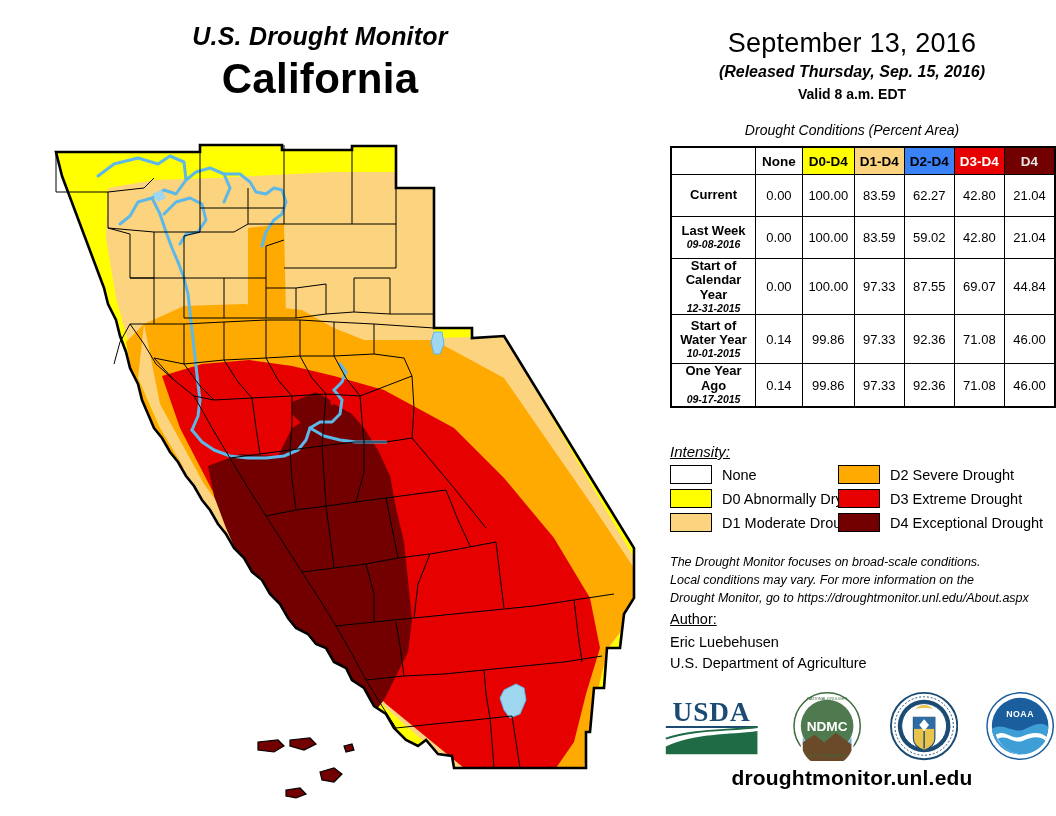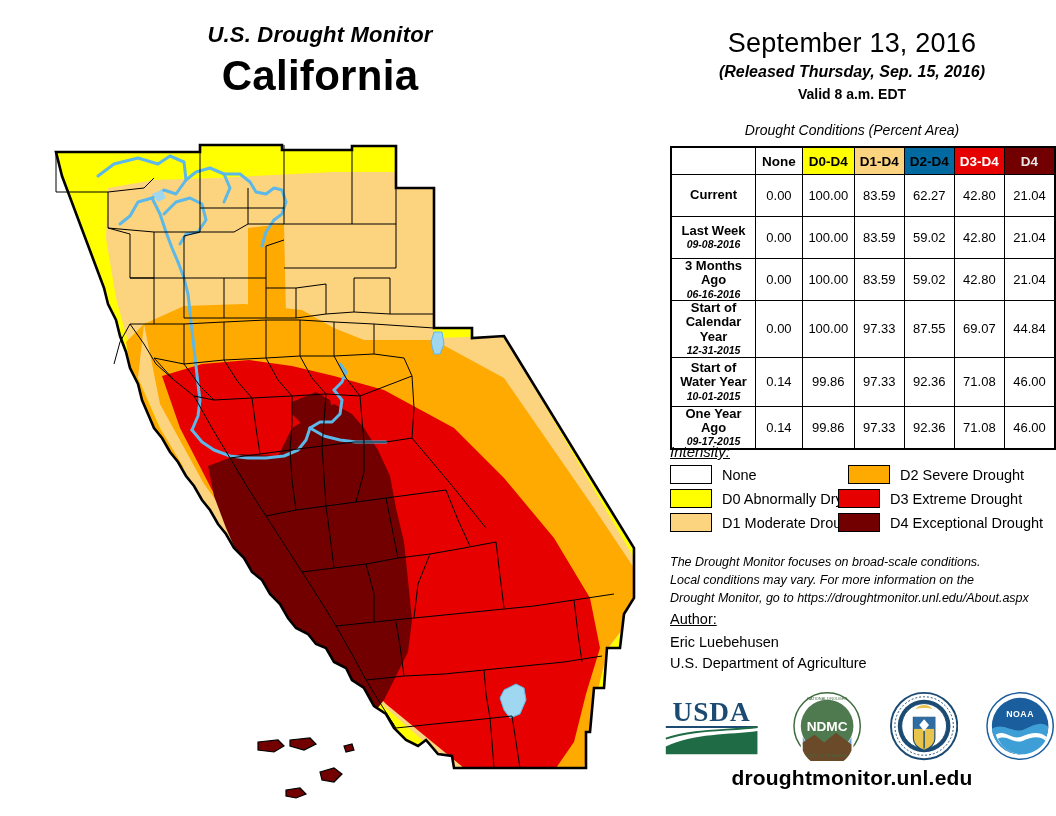--- a/index.html
+++ b/index.html
@@ -1,21 +1,21 @@
 <!DOCTYPE html>
 <html><head>
 <meta charset="utf-8">
 <style>
   html,body{margin:0;padding:0;background:#fff;}
   body{width:1056px;height:816px;position:relative;overflow:hidden;
        font-family:"Liberation Sans",sans-serif;color:#000;}
 
   
   #title-block{position:absolute;left:0;top:22px;width:640px;text-align:center;}
-  #title-line1{font-size:22px;font-weight:bold;font-style:italic;letter-spacing:.2px;}
+  #title-line1{font-size:25px;font-weight:bold;font-style:italic;letter-spacing:.2px;}
   #title-line2{font-size:42px;font-weight:bold;margin-top:4px;letter-spacing:.3px;}
 
   #map-wrap{position:absolute;left:34px;top:128px;width:612px;height:672px;}
   #map-svg{width:100%;height:100%;display:block;}
 
   
   #right{position:absolute;left:648px;top:0;width:408px;height:816px;}
   #date-main{position:absolute;left:0;top:28px;width:408px;text-align:center;
              font-size:27px;font-weight:normal;letter-spacing:.2px;}
   #date-rel{position:absolute;left:0;top:63px;width:408px;text-align:center;
@@ -27,21 +27,21 @@
 
   
   #tbl{position:absolute;left:22px;top:146px;border-collapse:collapse;
        border:2px solid #000;}
   #tbl td,#tbl th{border:1px solid #000;text-align:center;vertical-align:middle;
                   font-size:13px;padding:0;}
   #tbl thead th{height:26px;font-weight:bold;font-size:13.5px;}
   .hdr-none{background:#fff;width:50px;}
   .hdr-d0{background:#FFFF00;width:55px;}
   .hdr-d1{background:#FCD37F;width:55px;}
-  .hdr-d2{background:#0369a1;width:55px;}
+  .hdr-d2{background:#3b82f6;width:55px;}
   .hdr-d3{background:#E60000;color:#fff;width:55px;}
   .hdr-d4{background:#730000;color:#e5e5e5;width:55px;}
   .hdr-blank{border:none !important;width:93px;background:#fff;}
   .rowlabel{width:93px;font-weight:bold;font-size:13px;line-height:1.1;padding:4px 2px;}
   .rowlabel .sub{display:block;font-size:10.5px;font-style:italic;font-weight:bold;margin-top:1px;}
   #tbl tbody tr{height:42px;}
   #tbl tbody tr.tall{height:49px;}
 
   
   #intensity-head{position:absolute;left:22px;top:443px;font-size:15px;
@@ -279,29 +279,20 @@
         </tr>
         <tr>
           <td class="rowlabel">Last Week<span class="sub">09-08-2016</span></td>
           <td>0.00</td>
           <td>100.00</td>
           <td>83.59</td>
           <td>59.02</td>
           <td>42.80</td>
           <td>21.04</td>
         </tr>
-        <tr>
-          <td class="rowlabel">3 Months Ago<span class="sub">06-16-2016</span></td>
-          <td>0.00</td>
-          <td>100.00</td>
-          <td>83.59</td>
-          <td>59.02</td>
-          <td>42.80</td>
-          <td>21.04</td>
-        </tr>
         <tr class="tall">
           <td class="rowlabel">Start of<br>Calendar Year<span class="sub">12-31-2015</span></td>
           <td>0.00</td>
           <td>100.00</td>
           <td>97.33</td>
           <td>87.55</td>
           <td>69.07</td>
           <td>44.84</td>
         </tr>
         <tr class="tall">
@@ -393,21 +384,21 @@
       <span class="lg-tx">None</span>
     </div>
     <div class="lg-item" style="top: 489px; left: 22px;">
       <span class="lg-sw" style="background: rgb(255, 255, 0);"></span>
       <span class="lg-tx">D0 Abnormally Dry</span>
     </div>
     <div class="lg-item" style="top: 513px; left: 22px;">
       <span class="lg-sw" style="background: rgb(252, 211, 127);"></span>
       <span class="lg-tx">D1 Moderate Drought</span>
     </div>
-    <div class="lg-item" style="top: 465px; left: 200px;">
+    <div class="lg-item" style="top: 465px; left: 190px;">
       <span class="lg-sw" style="background: rgb(255, 170, 0);"></span>
       <span class="lg-tx">D2 Severe Drought</span>
     </div>
     <div class="lg-item" style="top: 489px; left: 190px;">
       <span class="lg-sw" style="background: rgb(230, 0, 0);"></span>
       <span class="lg-tx">D3 Extreme Drought</span>
     </div>
     <div class="lg-item" style="top: 513px; left: 190px;">
       <span class="lg-sw" style="background: rgb(115, 0, 0);"></span>
       <span class="lg-tx">D4 Exceptional Drought</span>

